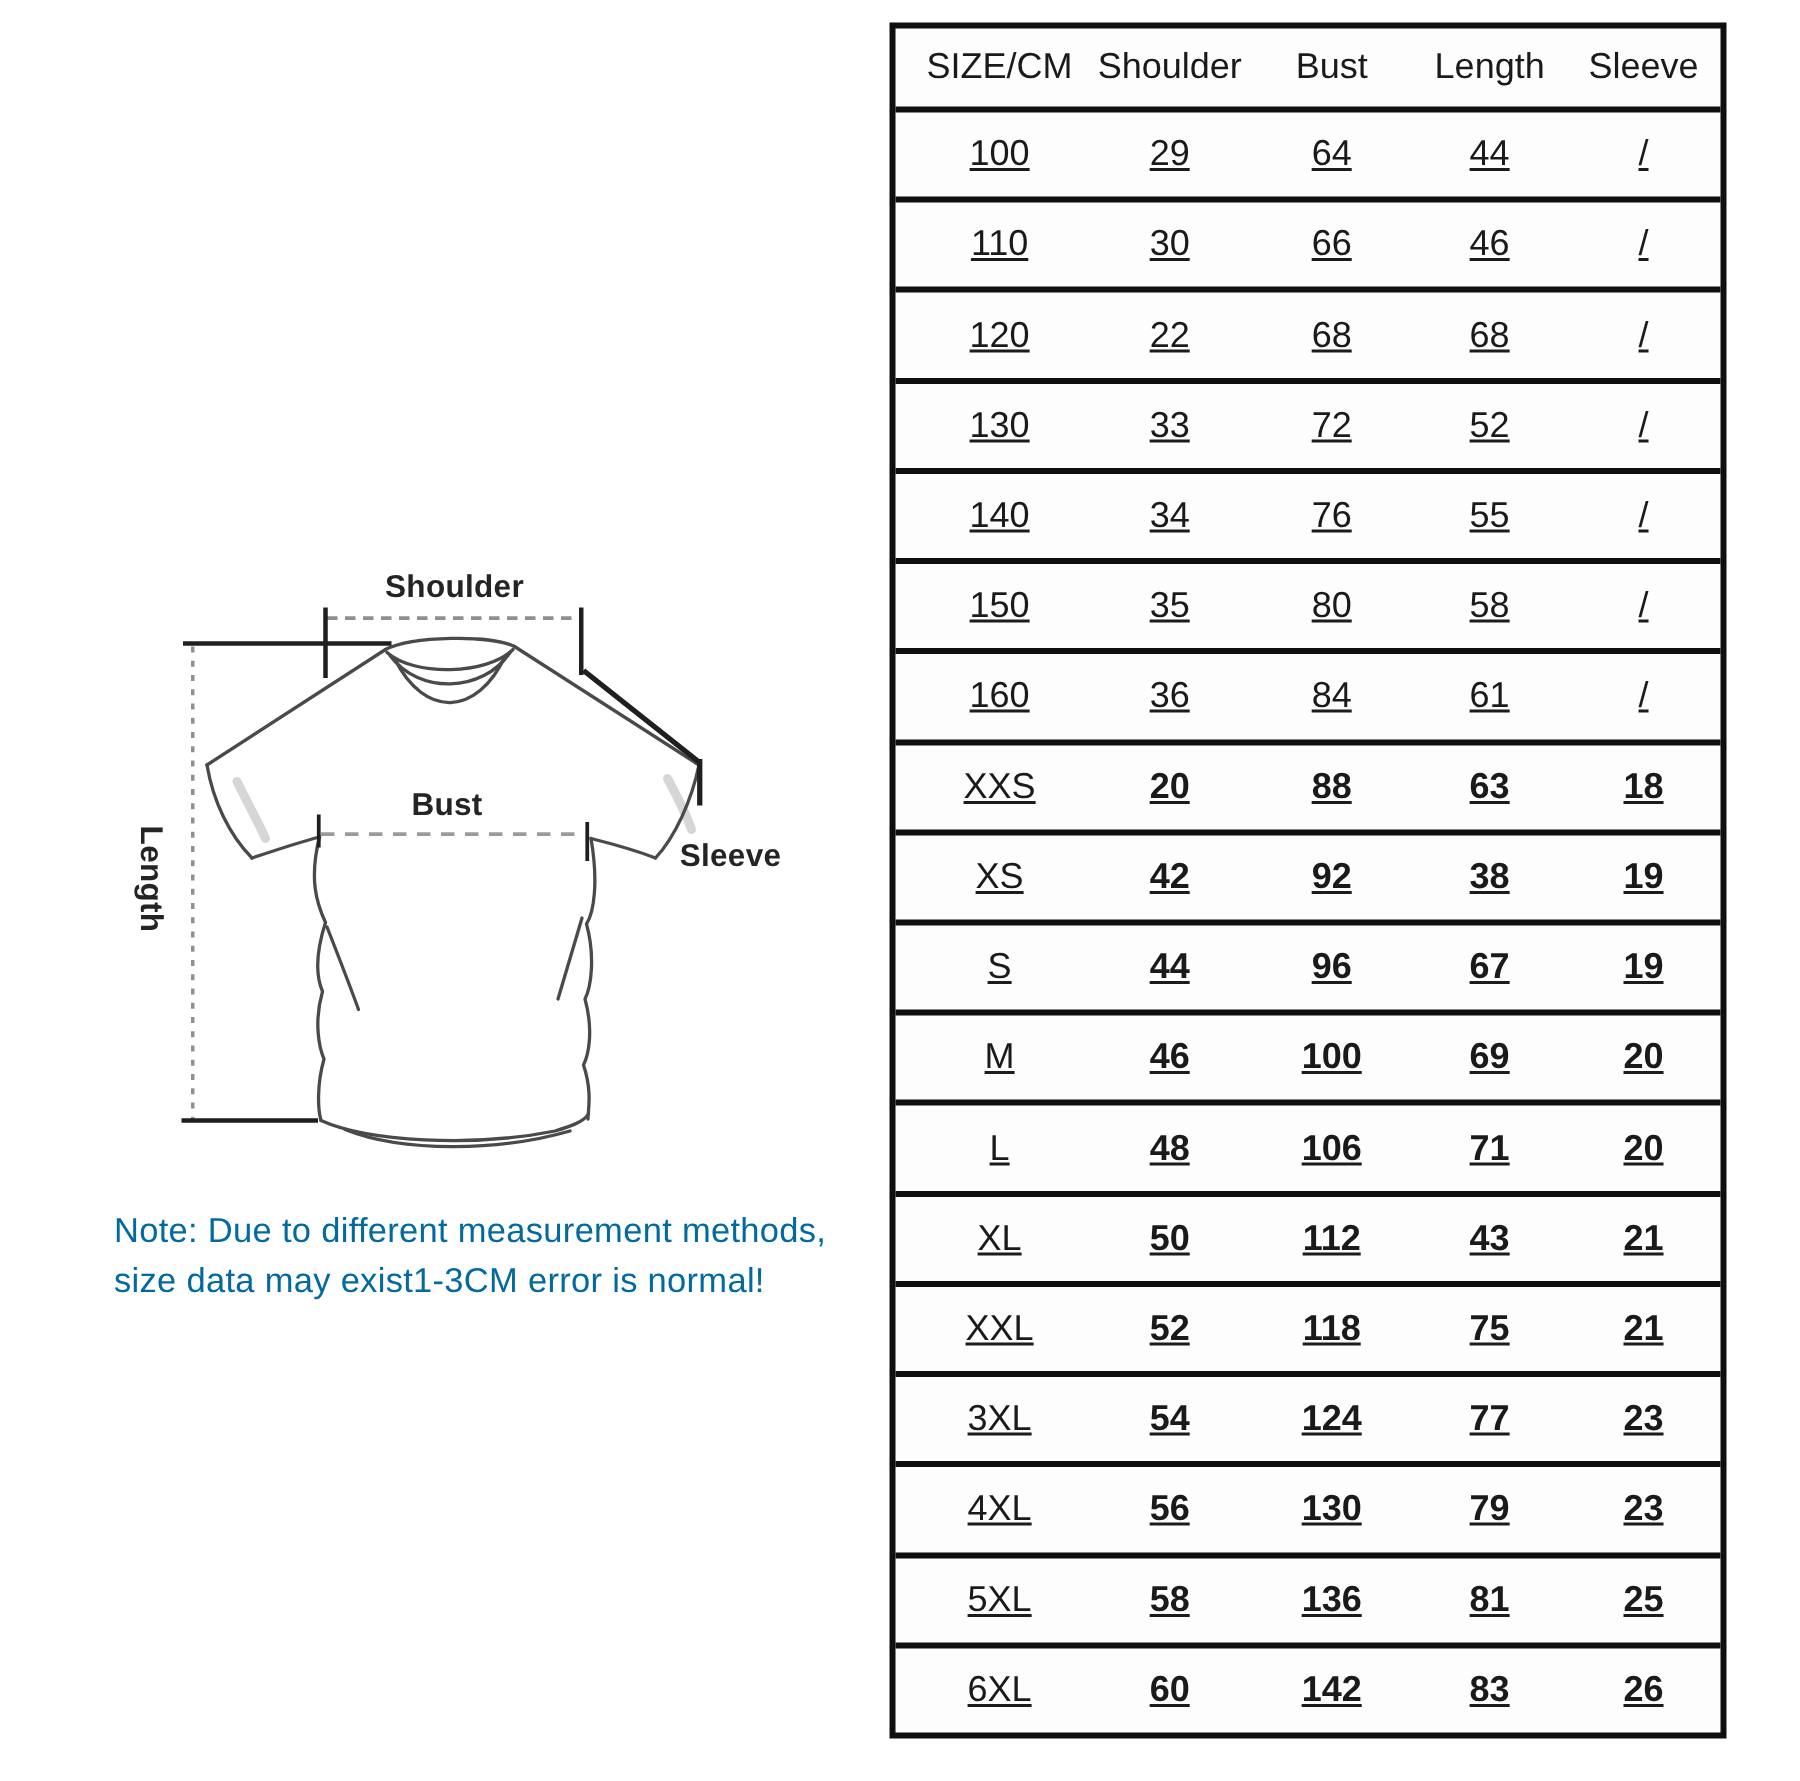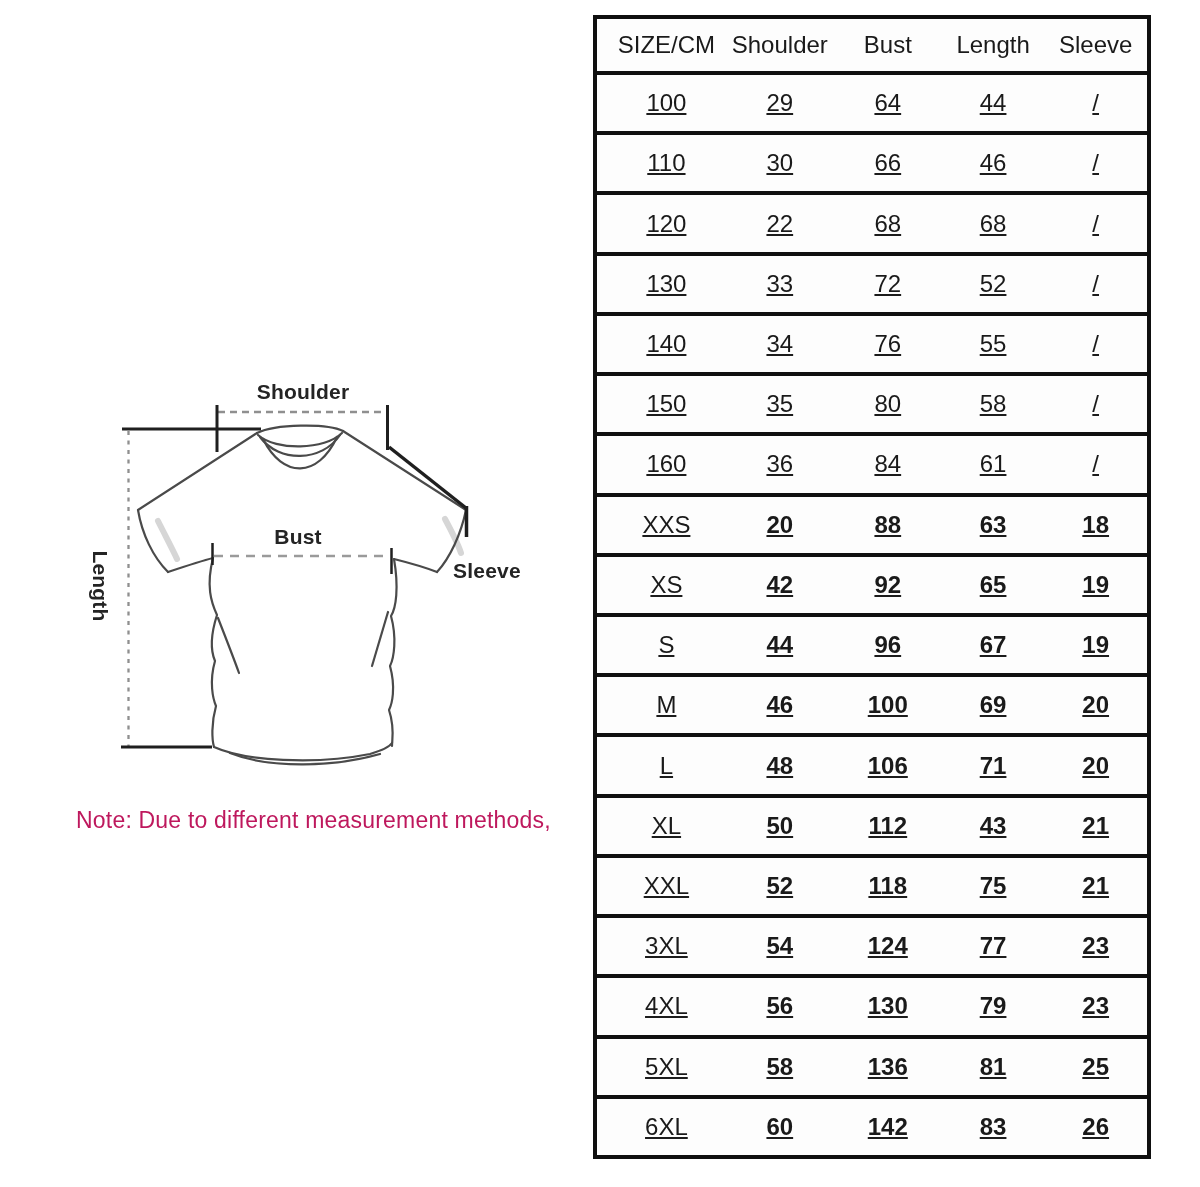--- a/index.html
+++ b/index.html
@@ -8,21 +8,21 @@
     font-family:"Liberation Sans",sans-serif;color:#1c1c1c;overflow:hidden;
   }
   svg.sketch{position:absolute;left:0;top:0;}
   .lbl{
     position:absolute;font-size:21px;font-weight:700;color:#242424;
     transform:translate(-50%,-50%);white-space:nowrap;letter-spacing:.2px;
   }
   .lbl.rot{transform:translate(-50%,-50%) rotate(90deg);}
   .note{
     position:absolute;left:76px;top:804px;margin:0;width:500px;
-    font-size:23px;line-height:33px;color:#be185d;letter-spacing:.2px;
+    font-size:23px;line-height:33px;color:#0369a1;letter-spacing:.2px;
   }
   .note span{display:block;}
   .size-table{
     position:absolute;left:593px;top:15px;width:558px;height:1144px;
     box-sizing:border-box;border:4px solid #0f0f0f;background:#fdfdfd;
     display:flex;flex-direction:column;
   }
   .thead{
     display:flex;align-items:center;height:52px;flex:none;
     border-bottom:4px solid #0f0f0f;font-size:24px;font-weight:400;
@@ -92,20 +92,21 @@
     </g>
   </svg>
 
   <span class="lbl" style="left:303px;top:392px;">Shoulder</span>
   <span class="lbl" style="left:298px;top:537px;">Bust</span>
   <span class="lbl rot" style="left:100px;top:586px;">Length</span>
   <span class="lbl" style="left:487px;top:571px;">Sleeve</span>
 
   <p class="note">
     <span>Note: Due to different measurement methods,</span>
+    <span>size data may exist1-3CM error is normal!</span>
   </p>
 
   <div class="size-table">
     <div class="thead">
       <div class="hcell c0">SIZE/CM</div>
       <div class="hcell c1">Shoulder</div>
       <div class="hcell c2">Bust</div>
       <div class="hcell c3">Length</div>
       <div class="hcell c4">Sleeve</div>
     </div>
@@ -163,21 +164,21 @@
           <div class="tcell c0">XXS</div>
           <div class="tcell c1 num">20</div>
           <div class="tcell c2 num">88</div>
           <div class="tcell c3 num">63</div>
           <div class="tcell c4 num">18</div>
         </div>
         <div class="trow adult">
           <div class="tcell c0">XS</div>
           <div class="tcell c1 num">42</div>
           <div class="tcell c2 num">92</div>
-          <div class="tcell c3 num">65</div>
+          <div class="tcell c3 num">38</div>
           <div class="tcell c4 num">19</div>
         </div>
         <div class="trow adult">
           <div class="tcell c0">S</div>
           <div class="tcell c1 num">44</div>
           <div class="tcell c2 num">96</div>
           <div class="tcell c3 num">67</div>
           <div class="tcell c4 num">19</div>
         </div>
         <div class="trow adult">

